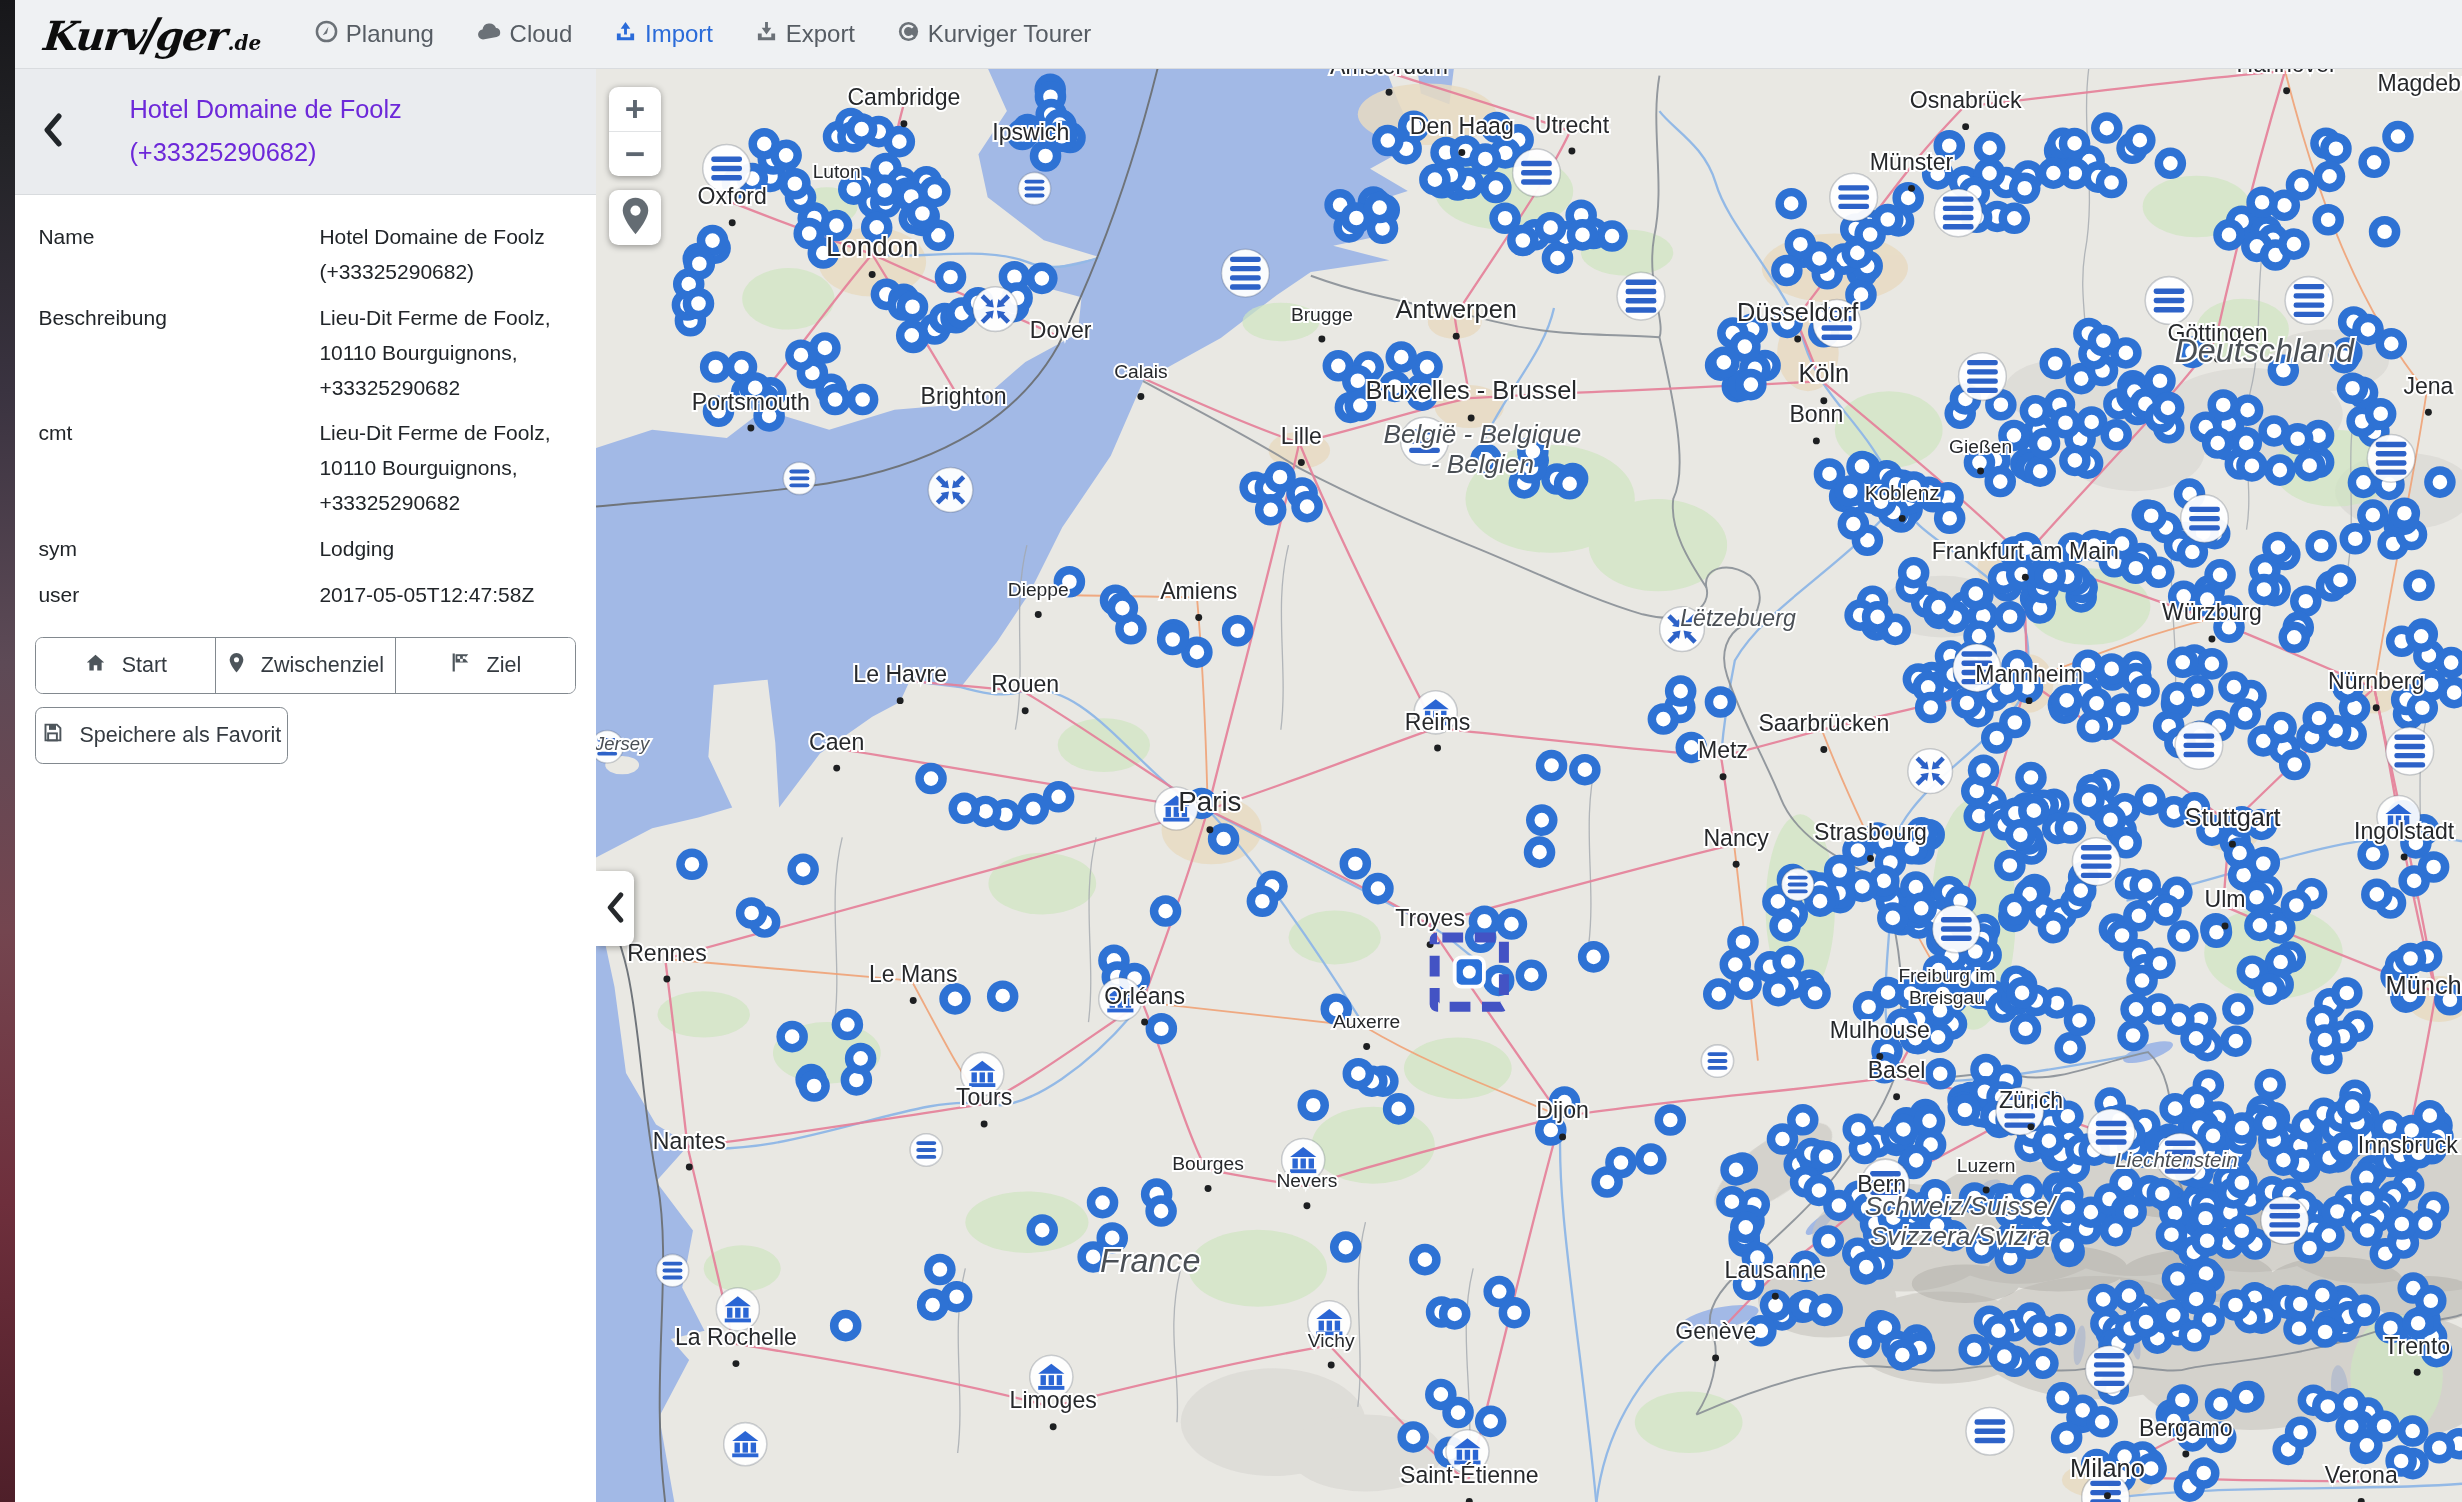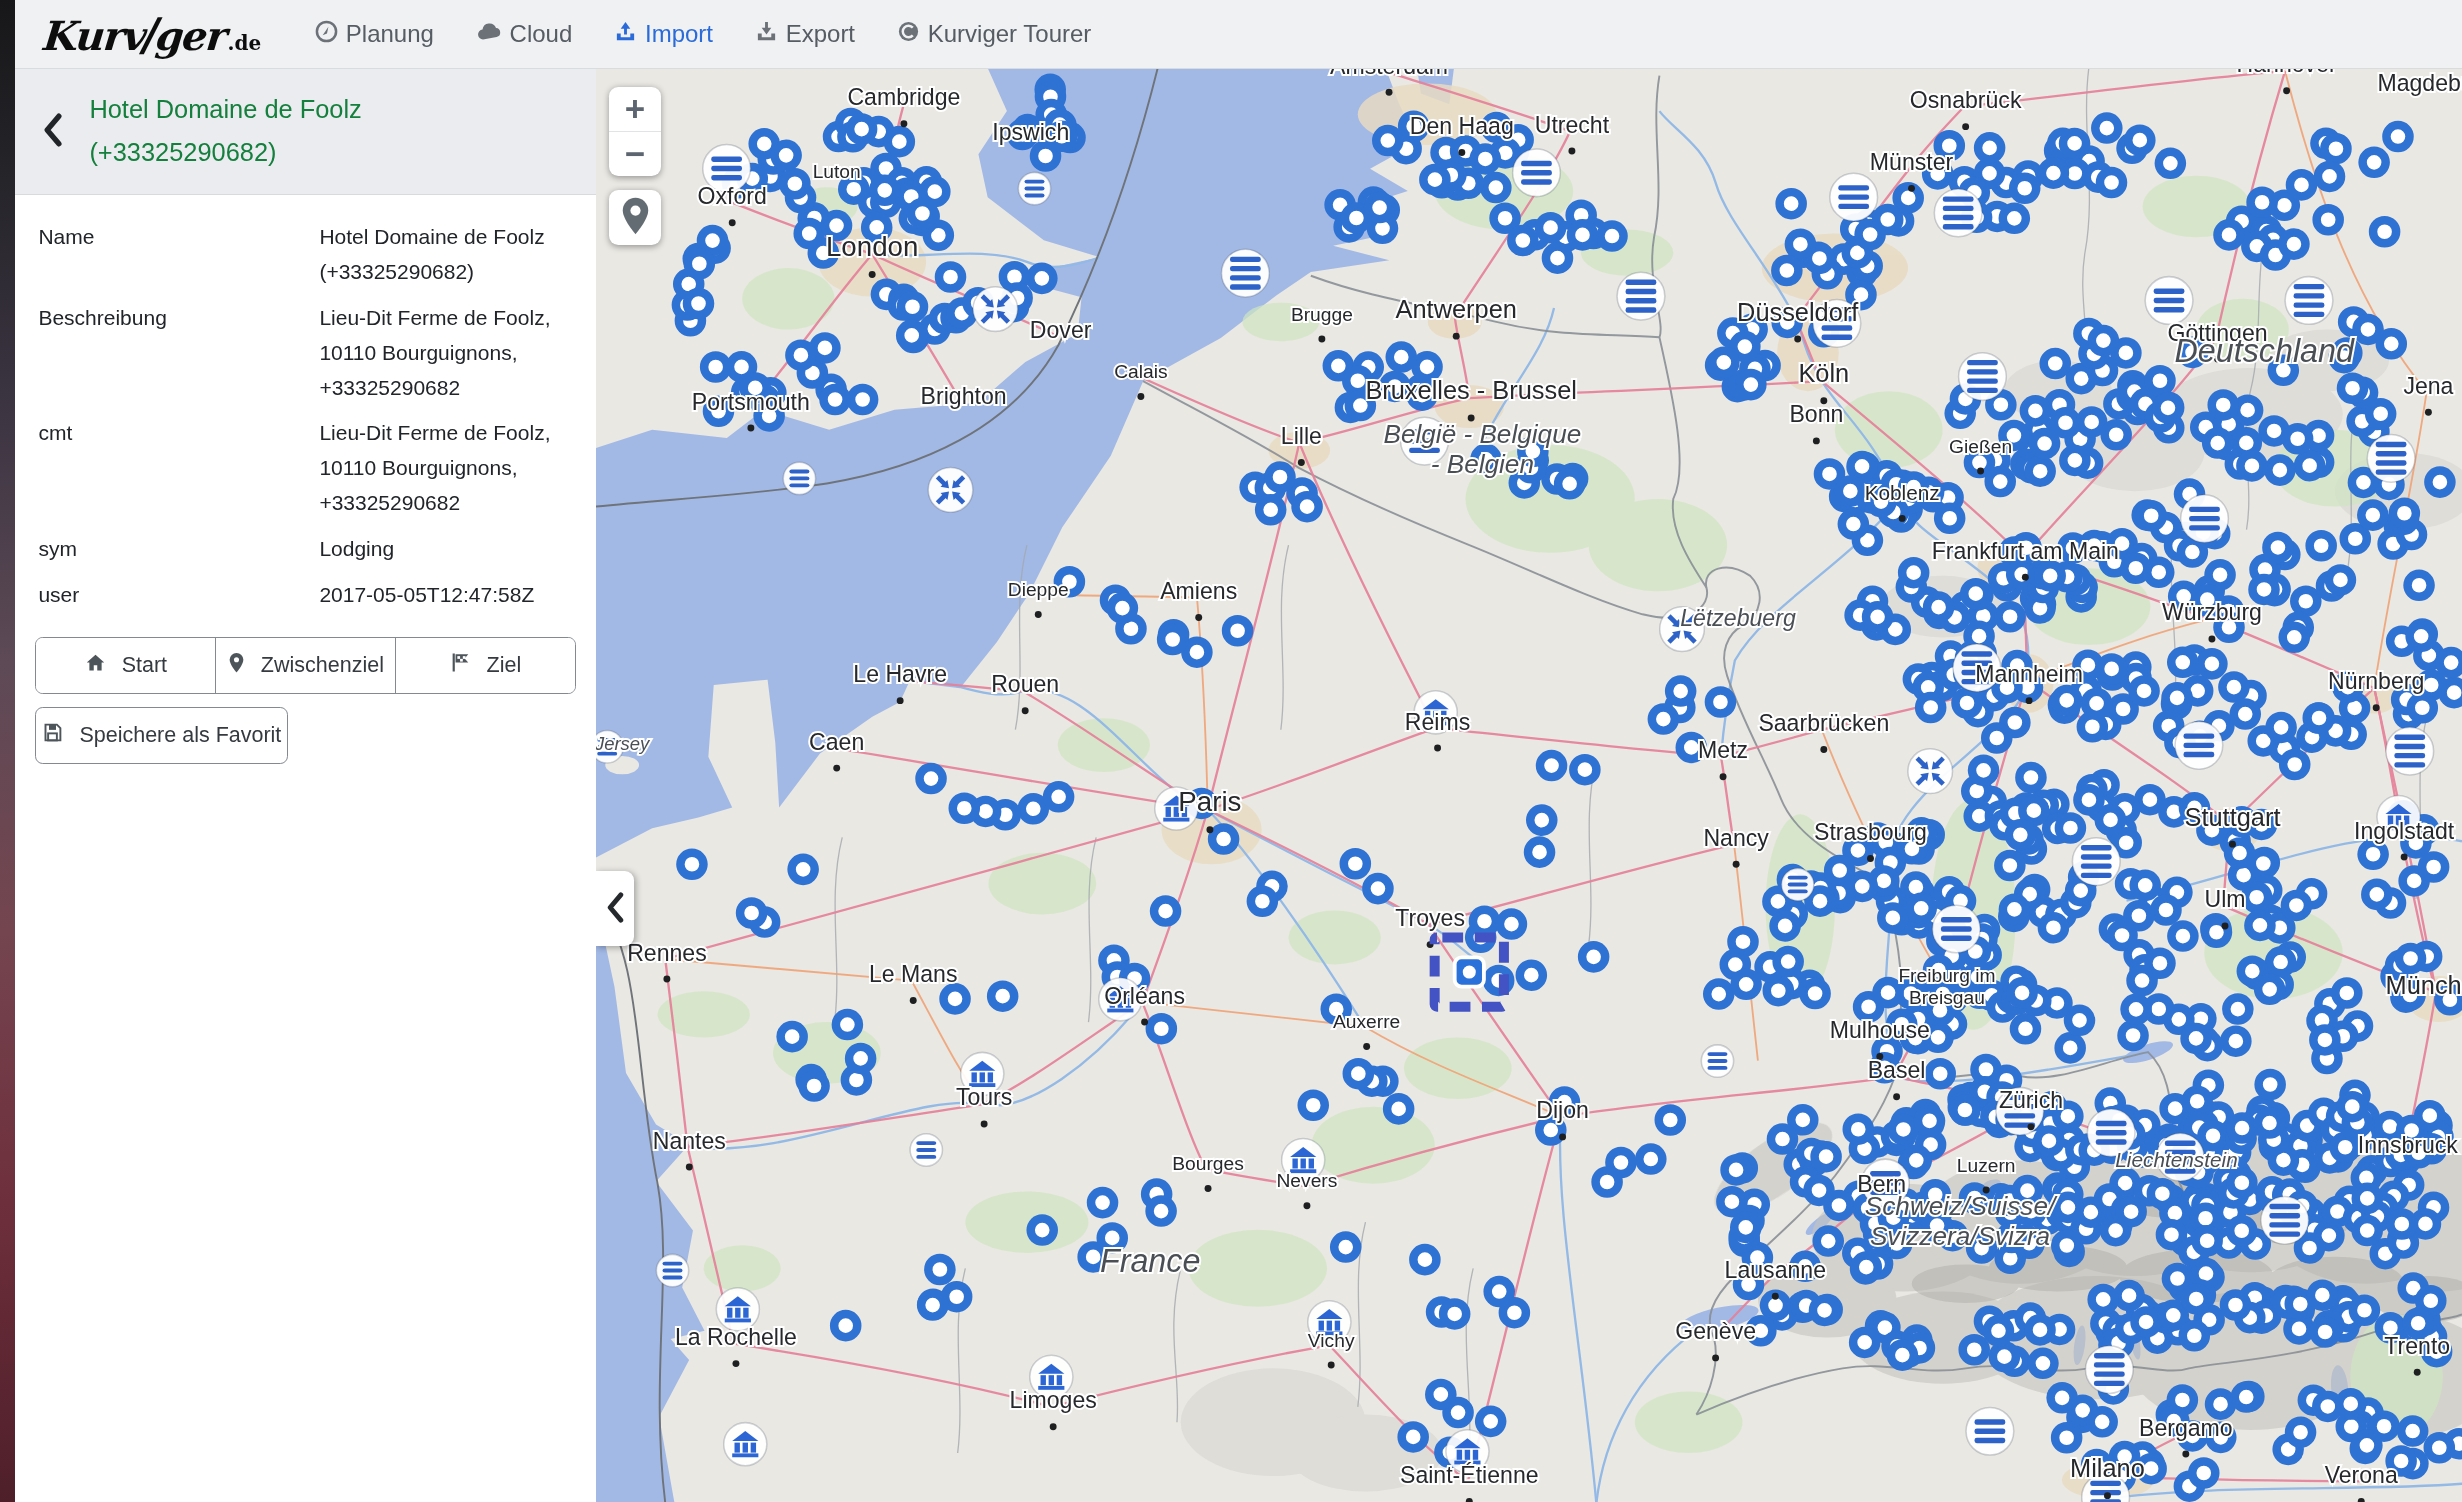--- a/index.html
+++ b/index.html
@@ -9,34 +9,34 @@
   #left-strip{position:absolute;left:0;top:0;width:15.4px;height:1503px;
     background:linear-gradient(180deg,#17171a 0%,#232327 10%,#3a3340 26%,#5d4a56 44%,#74454f 62%,#6e2f3c 80%,#4e1f29 100%);}
   
   #topbar{position:absolute;left:15.4px;top:0;right:0;height:68px;background:#eff1f3;
     border-bottom:1.5px solid #d9dcdf;display:flex;align-items:center;z-index:60;}
   #brand{display:flex;align-items:baseline;margin-left:29px;cursor:pointer;}
   #brand .b1{font-family:"DejaVu Serif",serif;font-style:italic;font-weight:700;
     font-size:40px;color:#0d0d0d;letter-spacing:-1.5px;transform:skewX(-6deg);}
   #brand .bslash{font-family:"DejaVu Serif",serif;font-style:italic;font-weight:700;
     font-size:45px;color:#0d0d0d;margin:0 -3.1px;}
-  #brand .b2{font-family:"DejaVu Serif",serif;font-weight:700;
+  #brand .b2{font-family:"DejaVu Serif",serif;font-style:italic;font-weight:700;
     font-size:20px;color:#0d0d0d;margin-left:1.5px;text-align:center;}
   #navitems{display:flex;align-items:center;margin-left:54px;gap:42px;}
   .nav-item{display:flex;gap:7.7px;font-size:24px;color:#565c63;cursor:pointer;}
   .nav-item svg{display:block;}
   .nav-item .nicon{color:#6b7177;}
   .nav-item.active{color:#2a6bd9;}
   .nav-item.active .nicon{color:#2a6bd9;}
   
   #sidebar{position:absolute;left:15.4px;top:68px;width:581px;bottom:0;background:#ffffff;z-index:50;}
   #sb-header{height:126px;background:#eaecef;border-bottom:1.5px solid #d8dbde;
     display:flex;align-items:center;}
   #sb-back{width:74px;display:flex;justify-content:center;align-items:center;cursor:pointer;}
-  #sb-title{font-size:25.4px;color:#15803d;line-height:43px;}
+  #sb-title{font-size:25.4px;color:#6d28d9;line-height:43px;margin-left:40px;}
   #fields{padding:18.5px 6.2px 0 23px;}
   .frow{display:flex;font-size:21px;color:#212529;line-height:35px;padding:5.4px 0;}
   .flabel{width:281px;flex:none;}
   .fvalue{width:265px;}
   #btnrow{display:flex;margin:20px 20px 0 20px;border:1.5px solid #82898f;border-radius:7.7px;overflow:hidden;background:#fff;}
   .seg-btn{flex:1;height:55px;display:flex;align-items:center;justify-content:center;gap:16px;
     font-size:21.5px;color:#343a40;background:#fff;border:none;border-left:1.5px solid #82898f;cursor:pointer;}
   .seg-btn:first-child{border-left:none;}
   .seg-btn svg{color:#4d555b;}
   #fav-btn{display:flex;margin:12.3px 20px 0 20px;border:1.5px solid #82898f;border-radius:7.7px;

